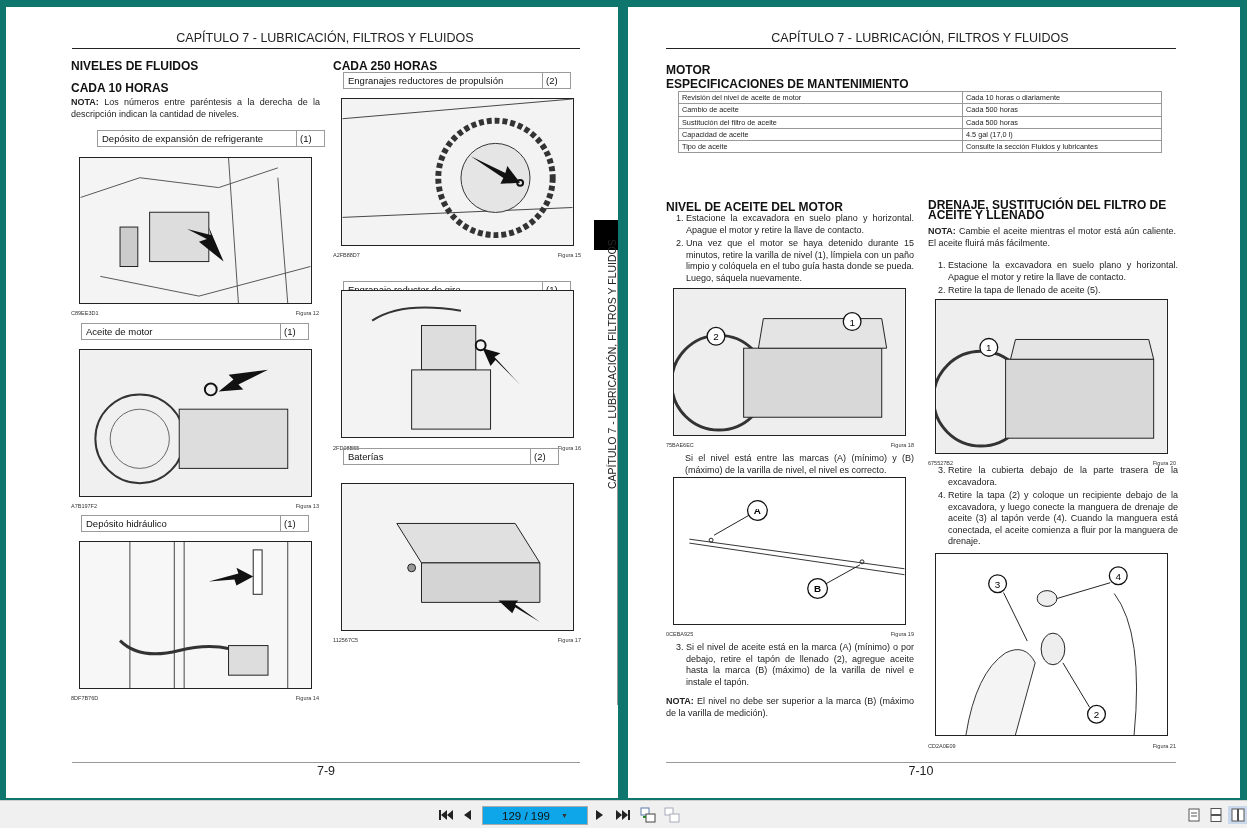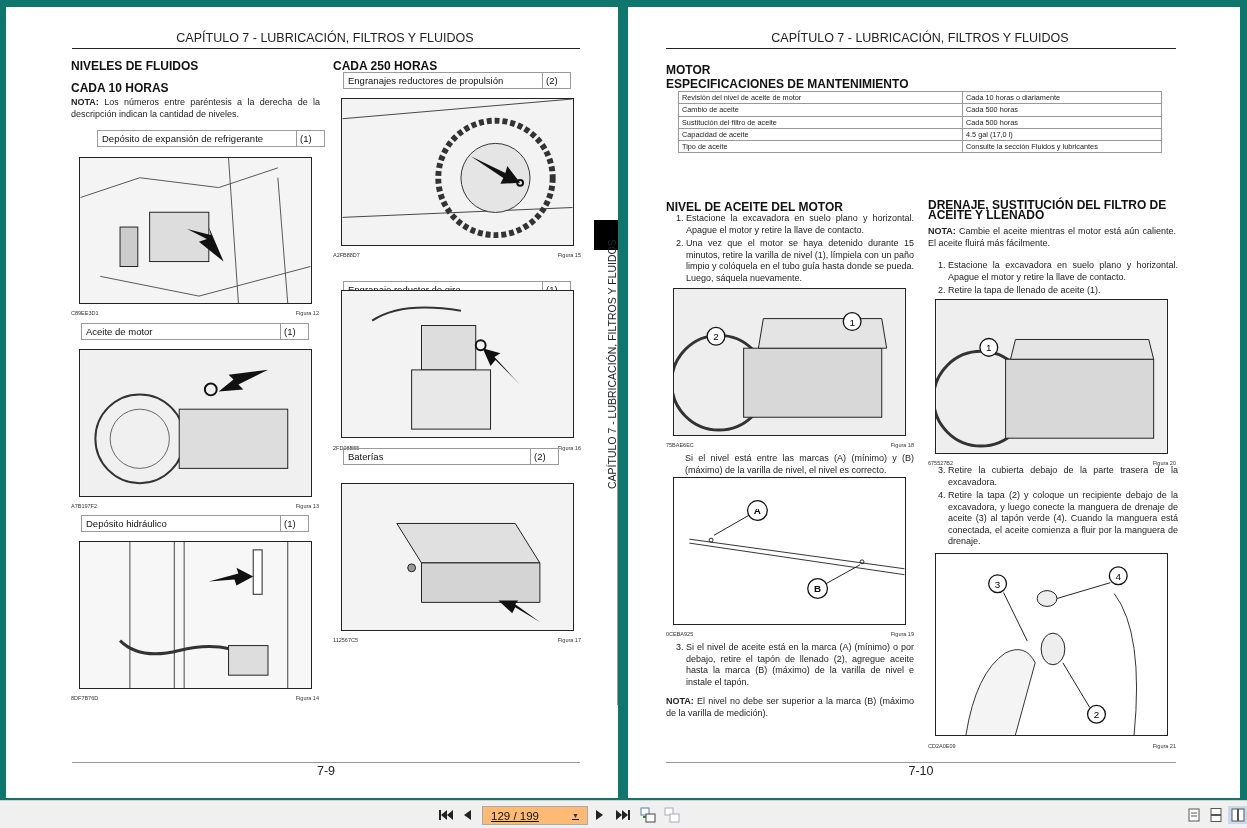--- a/index.html
+++ b/index.html
@@ -27,21 +27,21 @@
   .spec-table td { border: 1px solid #999; padding: 1px 3px; height: 12.3px; }
   .list { position: absolute; font-size: 9px; line-height: 11.5px; color: #222; text-align: justify; }
   .list .li { display: flex; margin-bottom: 2px; }
   .list .num { width: 10px; flex-shrink: 0; }
   .side-tab { position: absolute; left: 594px; top: 220px; width: 24px; height: 485px; background: #fff; }
   .side-tab .blk { position: absolute; left: 0; top: 0; width: 24px; height: 30px; background: #000; }
   .side-tab .vtxt { position: absolute; left: 12px; top: 34px; transform-origin: left top; transform: rotate(-90deg) translateX(-235px); font-size: 10.5px; white-space: nowrap; width: 235px; text-align: right; color: #222; }
   .side-tab .border { position: absolute; right: 0; top: 30px; bottom: 0; width: 1px; background: #999; }
   .toolbar { position: absolute; left: 0; top: 800px; width: 1247px; height: 28px; background: #f0f0f0; border-top: 1px solid #cfcfcf; }
   .tb-btn { position: absolute; top: 6px; height: 16px; display: flex; align-items: center; justify-content: center; font-size: 12px; color: #222; cursor: pointer; }
-  .page-select { position: absolute; left: 482px; top: 5px; width: 106px; height: 19px; background: #fdba74; border: 1px solid #aaa; font-size: 11.5px; padding: 1px 8px; display: flex; justify-content: space-between; align-items: center; text-decoration: underline; }
+  .page-select { position: absolute; left: 482px; top: 5px; width: 106px; height: 19px; background: #0ea5e9; border: 1px solid #aaa; font-size: 11.5px; padding: 1px 19px; display: flex; justify-content: space-between; align-items: center; }
   .page-select .caret { font-size: 7px; color: #333; }
   .callout { fill: #fff; stroke: #111; stroke-width: 1.3; }
 </style>
 </head>
 <body>
 
 <div class="viewer">
 
   <div class="page left">
     <div class="chap-head" style="left:66px;width:506px;">CAPÍTULO 7 - LUBRICACIÓN, FILTROS Y FLUIDOS</div>
@@ -271,21 +271,21 @@
     <div class="para" style="left:300px;top:219px;width:248px;">
       <b>NOTA:</b><span> Cambie el aceite mientras el motor está aún caliente. El aceite fluirá más fácilmente.</span>
     </div>
     <div class="list" style="left:310px;top:253px;width:240px;">
       <div class="li">
           <span class="num">1.</span>
           <span>Estacione la excavadora en suelo plano y horizontal. Apague el motor y retire la llave de contacto.</span>
         </div>
       <div class="li">
           <span class="num">2.</span>
-          <span>Retire la tapa de llenado de aceite (1).</span>
+          <span>Retire la tapa de llenado de aceite (5).</span>
         </div>
     </div>
     <div class="fig" style="left:307px;top:292px;width:233px;height:155px;">
       <svg viewBox="0 0 233 155">
         <rect width="233" height="155" fill="#eee"></rect>
         <circle cx="45" cy="100" r="48" fill="none" stroke="#333" stroke-width="3"></circle>
         <rect x="70" y="60" width="150" height="80" fill="#d8d8d8" stroke="#222"></rect>
         <path d="M80 40 L215 40 L220 60 L75 60 Z" fill="#e4e4e4" stroke="#222"></path>
         <circle class="callout" cx="53" cy="48" r="9"></circle>
           <text x="53" y="52" font-size="10" text-anchor="middle" font-family="Liberation Sans, sans-serif">1</text>

